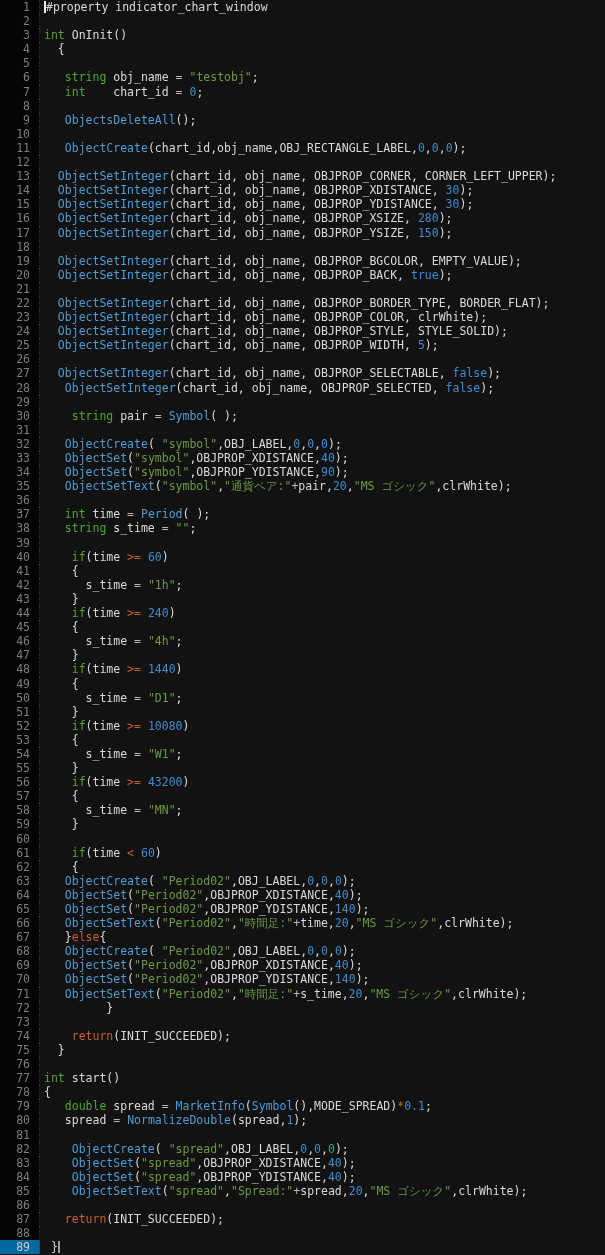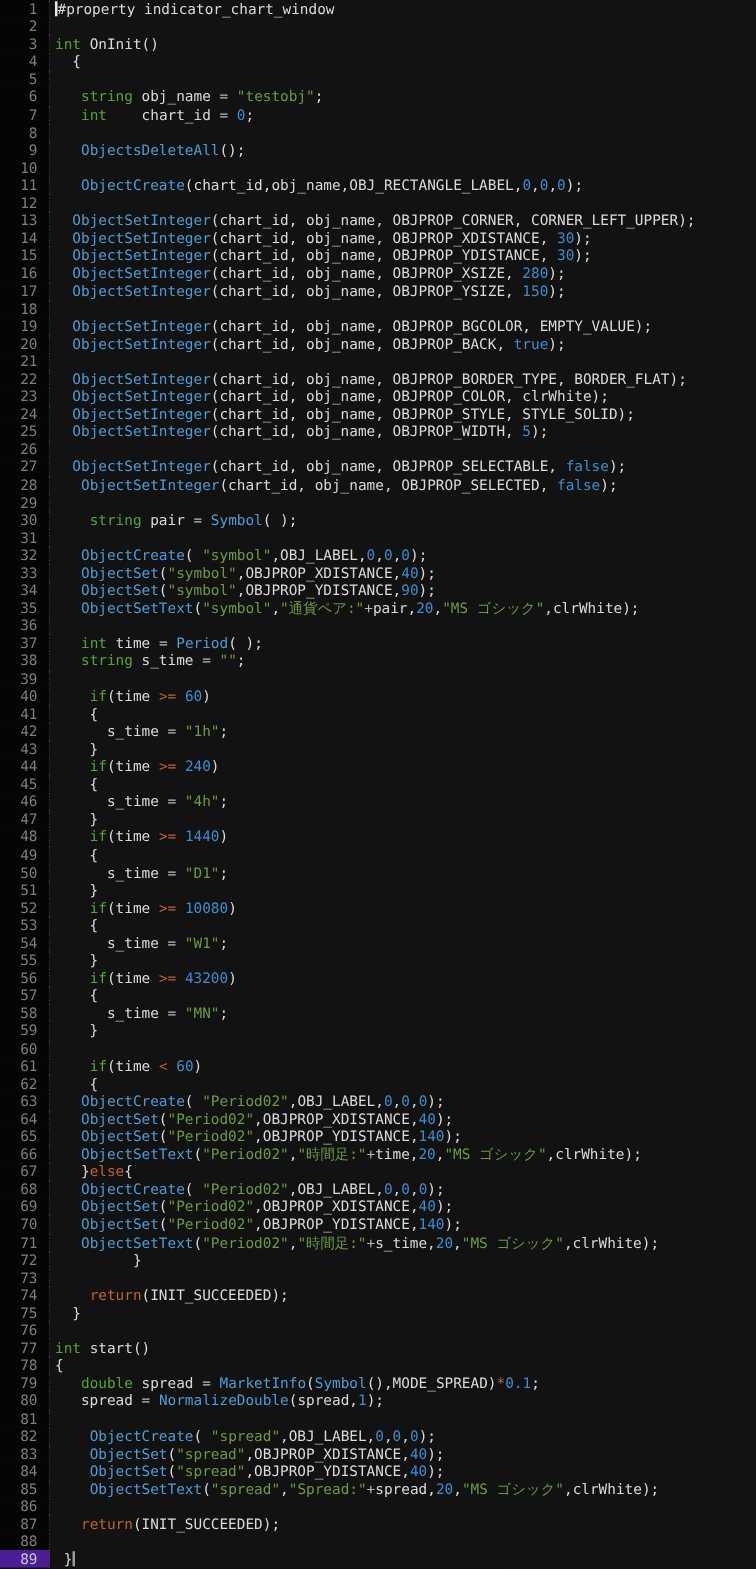--- a/index.html
+++ b/index.html
@@ -15,21 +15,21 @@
   .row{display:flex;height:14.1px;}
   .g{
     flex:0 0 40px;width:40px;box-sizing:border-box;
     background:var(--gutterBg,#050505);
     color:var(--gutterFg,#7e7e7e);
     text-align:right;padding-right:9px;
     border-right:1px dotted #343434;
     user-select:none;
   }
   .c{flex:1 1 auto;padding-left:4px;color:var(--pl,#dadada);white-space:pre;}
-  .row.cur .g{background:#4c1d95;color:#c9c9c9;}
+  .row.cur .g{background:#0369a1;color:#c9c9c9;}
   .t-kw{color:var(--kw,#53a437);}
   .t-str{color:var(--str,#6b9a44);}
   .t-fn{color:var(--fn,#4e9cd6);}
   .t-num{color:var(--num,#3f8ccf);}
   .t-op{color:var(--op,#c2622f);}
   .t-eq{color:var(--eq,#b8b8b8);}
   .t-pl{color:var(--pl,#dadada);}
   .caretW{display:inline-block;width:2px;height:12px;background:#eaeaea;vertical-align:-2px;}
   .caretG{display:inline-block;width:2px;height:12px;background:#9a9a9a;vertical-align:-2px;}
 </style>

